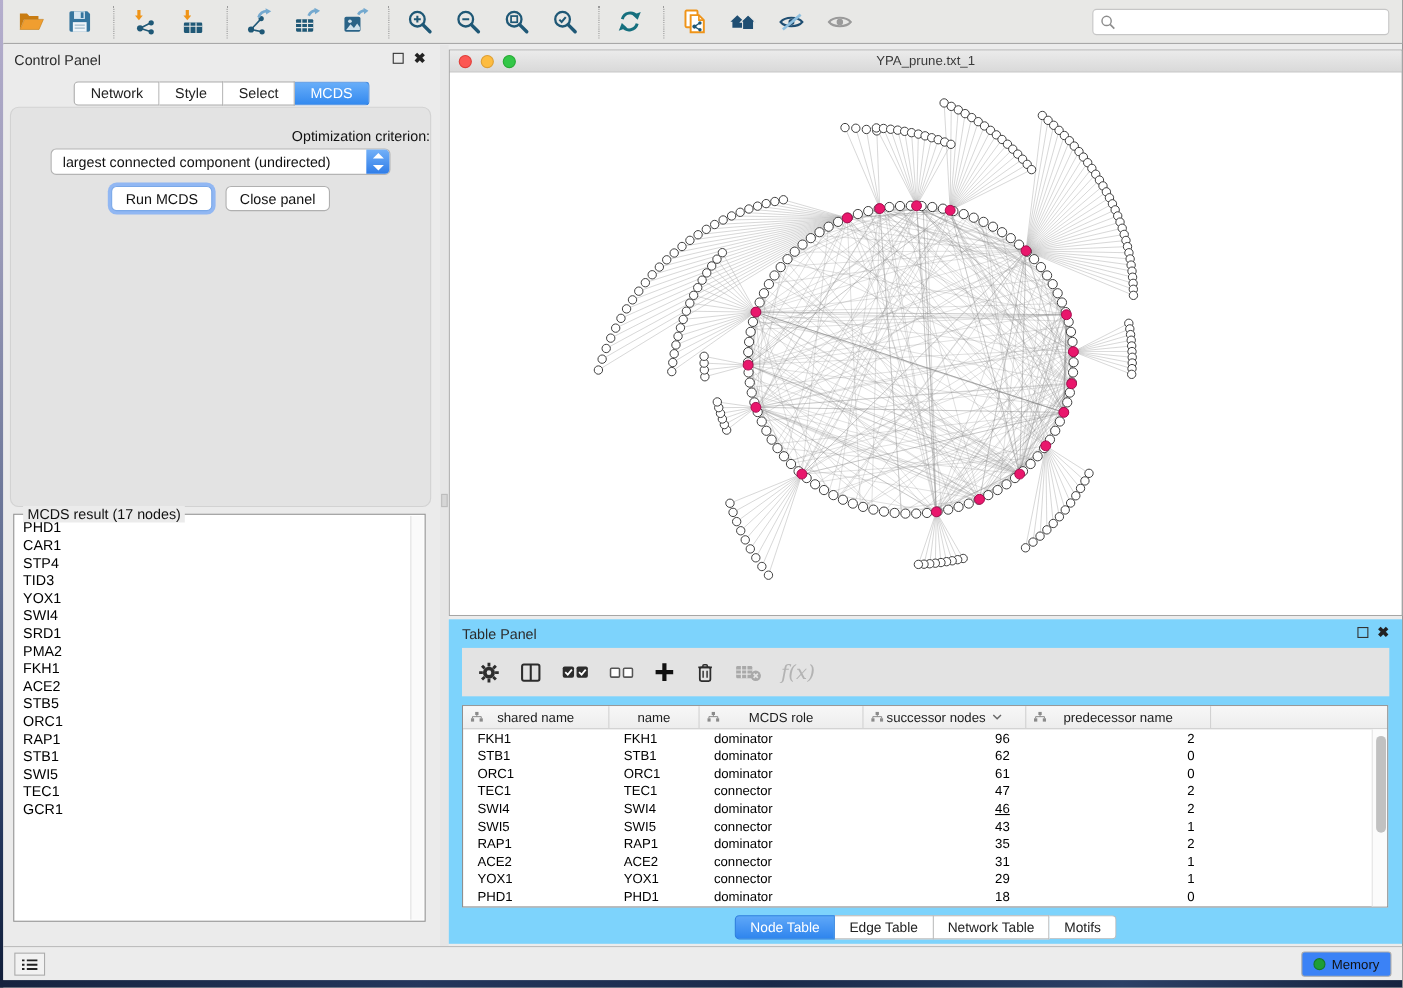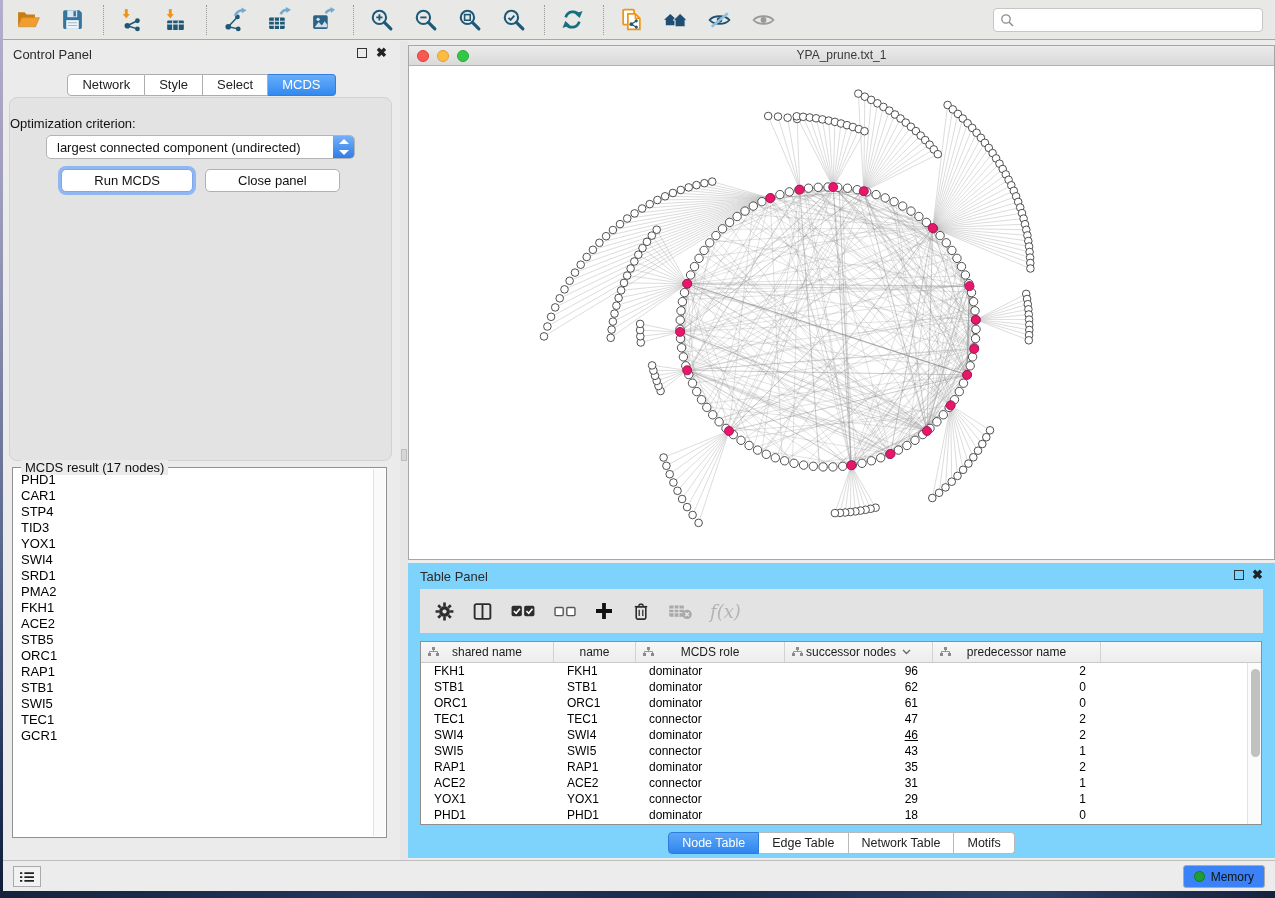--- a/index.html
+++ b/index.html
@@ -34,31 +34,31 @@
 
   .cp-tabs { position:absolute; left:0; right:0; top:33px; display:flex; justify-content:center; }
   .cp-tab { height:22px; line-height:20px; padding:0 14px; font-size:13px; color:#222; background:#fff;
     border:1px solid #adadad; border-left:none; cursor:default; }
   .cp-tab:first-child { border-left:1px solid #adadad; border-radius:4px 0 0 4px; }
   .cp-tab:last-child { border-radius:0 4px 4px 0; }
   .cp-tab.sel { background:linear-gradient(#68aef9,#3389ef); color:#fff; border-color:#2f7fe0; }
 
   .cp-box { position:absolute; left:6px; right:8px; top:56px; height:364px; background:#e3e3e3;
     border:1px solid #d2d2d2; border-radius:8px; }
-  .opt-label { position:absolute; left:0; right:0; top:18px; text-align:left; font-size:13px; color:#111; }
+  .opt-label { position:absolute; left:0; right:0; top:18px; text-align:right; font-size:13px; color:#111; }
   .dropdown { position:absolute; left:36px; right:36px; top:37px; height:24px; background:#fff;
     border:1px solid #b4b4b4; border-radius:5px; display:flex; align-items:center; cursor:default; }
   .dd-value { flex:1; font-size:13px; color:#111; padding-left:10px; white-space:nowrap; }
   .dd-step { width:21px; height:22px; margin-right:0px; border-radius:0 4px 4px 0;
     background:linear-gradient(#72b0f8,#2f7de8); position:relative; }
   .dd-step:before, .dd-step:after { content:""; position:absolute; left:5.5px; border-left:5px solid transparent; border-right:5px solid transparent; }
   .dd-step:before { top:3px; border-bottom:5px solid #fff; }
   .dd-step:after { bottom:3px; border-top:5px solid #fff; }
   .btn-row { position:absolute; left:0; right:0; top:71px; display:flex; justify-content:center; gap:12px; }
-  .mac-btn { height:23px; padding:0 32px; background:#fff; border:1px solid #b0b0b0; border-radius:5px;
+  .mac-btn { height:23px; padding:0 12px; background:#fff; border:1px solid #b0b0b0; border-radius:5px;
     font-size:13px; color:#111; font-family:"Liberation Sans",sans-serif; cursor:default; }
   .mac-btn.focus { box-shadow:0 0 0 3px rgba(90,153,253,.6); border-color:#7aa8e8; }
 
   .mcds-fieldset { position:absolute; left:9px; right:13px; top:426px; bottom:22px;
     border:1px solid #919191; background:#fff; }
   .mcds-legend { position:absolute; top:-8px; left:8px; background:#ebebeb; padding:0 4px; font-size:13px; color:#111; }
   .mcds-list { position:absolute; inset:4px 14px 2px 2px; overflow:hidden; }
   .mcds-item { font-size:13px; line-height:16px; color:#000; padding-left:6px; }
   .mcds-scroll { position:absolute; top:1px; bottom:1px; right:1px; width:12px; background:#fafafa; border-left:1px solid #e2e2e2; }
 

